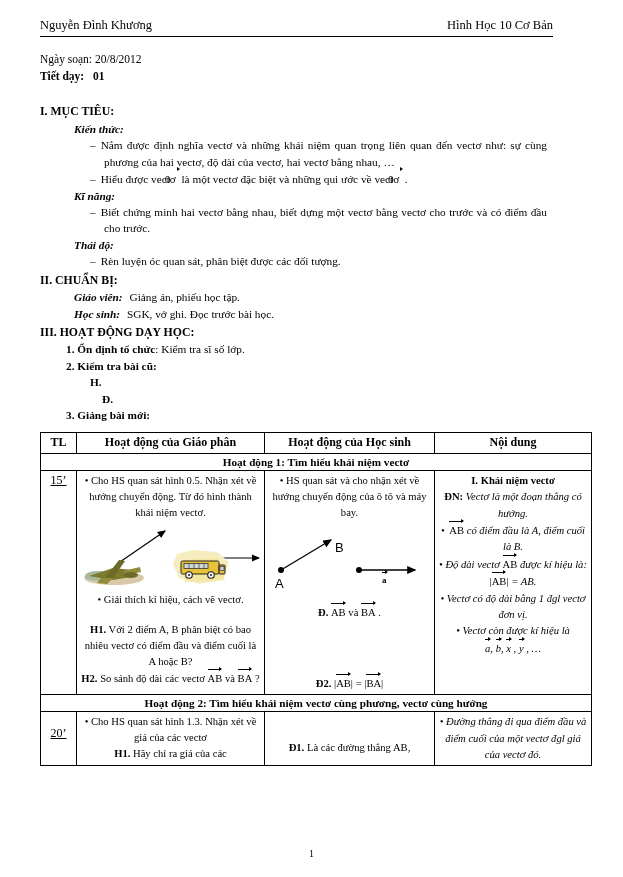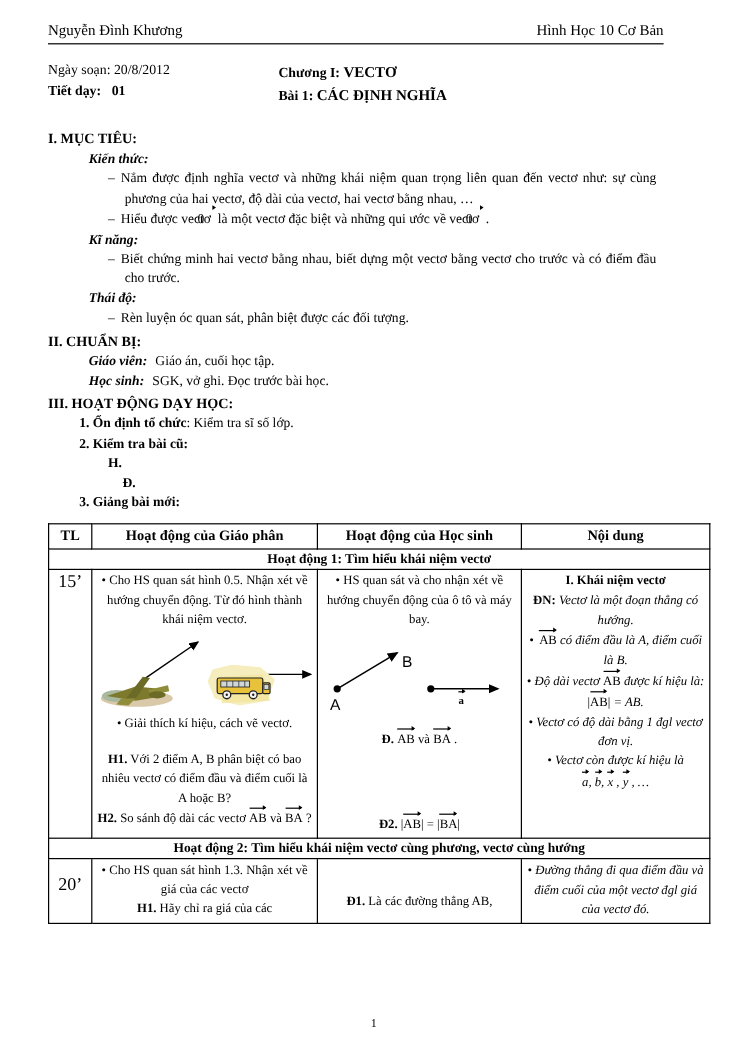--- a/index.html
+++ b/index.html
@@ -125,22 +125,23 @@
   .col-nd { width: 157px; }
   .actbar {
     text-align: center;
     font-weight: bold;
     font-size: 11.2px;
     padding: 2px 0 3px;
   }
   .tlcell {
     text-align: left;
     vertical-align: middle;
-    font-size: 15px;
+    font-size: 12px;
     padding-left: 2px;
+    text-decoration: underline;
   }
   .just { text-align: justify; line-height: 1.5; }
   .just p { margin: 0; }
   .bullet { margin-right: 2px; }
   .ndcell { font-style: italic; line-height: 1.55; }
   .ndcell .ndtitle { font-style: normal; font-weight: bold; }
 
   
   .figrow {
     position: relative;
@@ -188,50 +189,40 @@
     <div class="metaleft">
       <div>
         <span>Ngày soạn:</span>
         <span>20/8/2012</span>
       </div>
       <div>
         <span class="bold">Tiết dạy:</span>
         <span class="bold" style="margin-left:6px">01</span>
       </div>
     </div>
-    <div class="metaright">
-      <div>
-        <span class="bold">Chương I:</span>
-        <span class="bold smallcaps" style="font-size:12.5px">VECTƠ</span>
-      </div>
-      <div>
-        <span class="bold">Bài 1:</span>
-        <span class="bold" style="font-size:12.5px">CÁC ĐỊNH NGHĨA</span>
-      </div>
-    </div>
   </div>
 
   <div class="body">
 
     <div class="h1">I. MỤC TIÊU:</div>
 
     <div class="lvl2 ital-b">Kiến thức:</div>
     <div class="dashline"><span class="dash">–</span><span>Nắm được định nghĩa vectơ và những khái niệm quan trọng liên quan đến vectơ như: sự cùng phương của hai vectơ, độ dài của vectơ, hai vectơ bằng nhau, …</span></div>
     <div class="dashline"><span class="dash">–</span>Hiểu được vectơ <span class="vec0">0</span> là một vectơ đặc biệt và những qui ước về vectơ <span class="vec0">0</span> .</div>
 
     <div class="lvl2 ital-b">Kĩ năng:</div>
     <div class="dashline"><span class="dash">–</span><span>Biết chứng minh hai vectơ bằng nhau, biết dựng một vectơ bằng vectơ cho trước và có điểm đầu cho trước.</span></div>
 
     <div class="lvl2 ital-b">Thái độ:</div>
     <div class="dashline"><span class="dash">–</span><span>Rèn luyện óc quan sát, phân biệt được các đối tượng.</span></div>
 
     <div class="h1">II. CHUẨN BỊ:</div>
     <div class="lvl2">
       <span class="ital-b">Giáo viên:</span>
-      <span style="margin-left:4px">Giáo án, cuối học tập.</span>
+      <span style="margin-left:4px">Giảng án, phiếu học tập.</span>
     </div>
     <div class="lvl2">
       <span class="ital-b">Học sinh:</span>
       <span style="margin-left:4px">SGK, vở ghi. Đọc trước bài học.</span>
     </div>
 
     <div class="h1">III. HOẠT ĐỘNG DẠY HỌC:</div>
     <div class="lvl1">
       <span class="bold">1. Ổn định tổ chức</span><span>: Kiểm tra sĩ số lớp.</span>
     </div>

